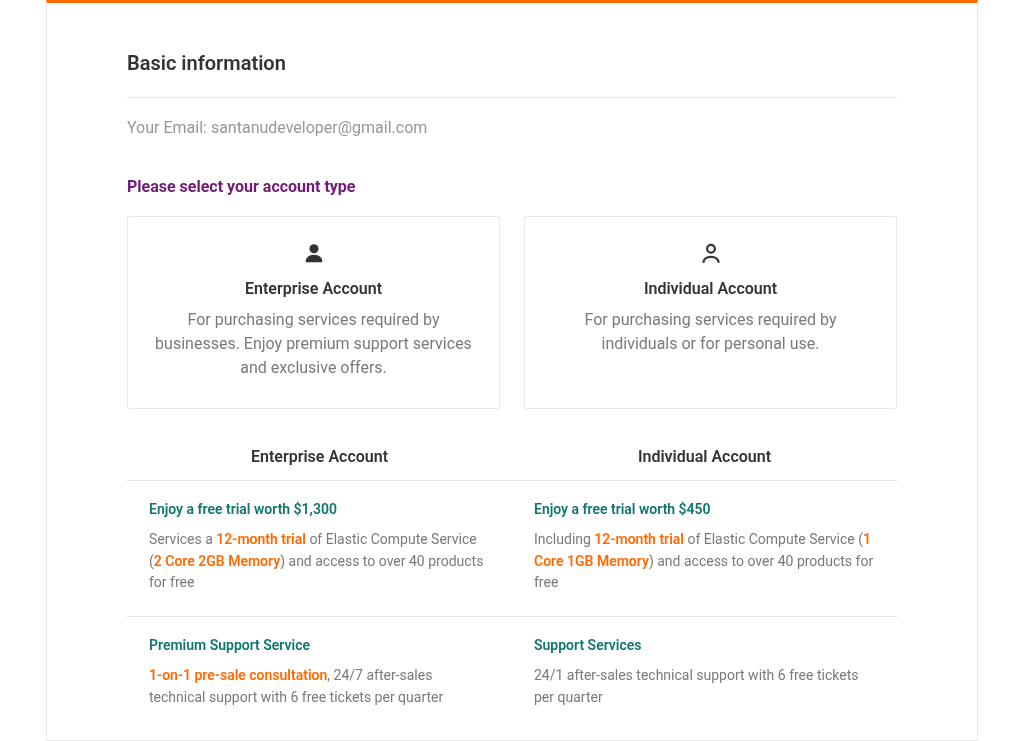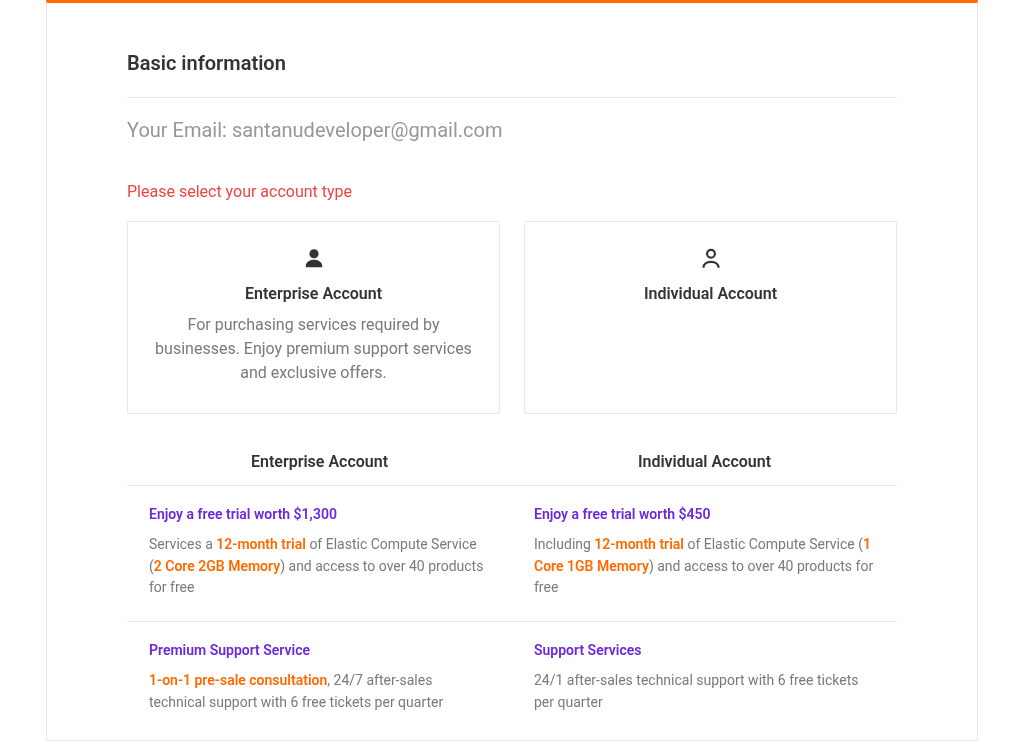--- a/index.html
+++ b/index.html
@@ -26,28 +26,28 @@
     font-weight: 600;
     color: #333;
     margin-bottom: 22px;
   }
   .divider {
     border: none;
     border-top: 1px solid #e8e8e8;
     margin-bottom: 20px;
   }
   .email-line {
-    font-size: 20px;
+    font-size: 16px;
     color: #979797;
     margin-bottom: 40px;
   }
   .select-label {
     font-size: 16px;
-    font-weight: 400;
-    color: #ef4444;
+    font-weight: 700;
+    color: #701a75;
     margin-bottom: 20px;
   }
   .cards {
     display: flex;
     gap: 24px;
     margin-bottom: 38px;
   }
   .card {
     flex: 1;
     border: 1px solid #e8e8e8;
@@ -86,21 +86,21 @@
   }
   .row-sep {
     border-top: 1px solid #e8e8e8;
   }
   .cell {
     padding: 20px 22px 22px 22px;
   }
   .cell-head {
     font-size: 14px;
     font-weight: 600;
-    color: #6d28d9;
+    color: #0f766e;
     margin-bottom: 12px;
   }
   .cell-body {
     font-size: 14px;
     color: #7a7a7a;
     line-height: 1.55;
   }
   .hl {
     color: #ff6a00;
     font-weight: 600;
@@ -135,20 +135,21 @@
     </div>
 
     <div class="card">
       <span>
         <svg width="26" height="26" viewBox="0 0 24 24" fill="none" stroke="#333" stroke-width="2">
           <circle cx="12" cy="7.2" r="3.6"></circle>
           <path d="M5 20c0-3.3 3.1-5.4 7-5.4s7 2.1 7 5.4"></path>
         </svg>
       </span>
       <div class="card-title">Individual Account</div>
+      <div class="card-desc">For purchasing services required by individuals or for personal use.</div>
     </div>
 
   </div>
 
   <div class="compare">
     <div class="col">
       <div class="col-title">Enterprise Account</div>
       <div class="row-sep"></div>
       <div class="cell">
         <div class="cell-head">Enjoy a free trial worth $1,300</div>

